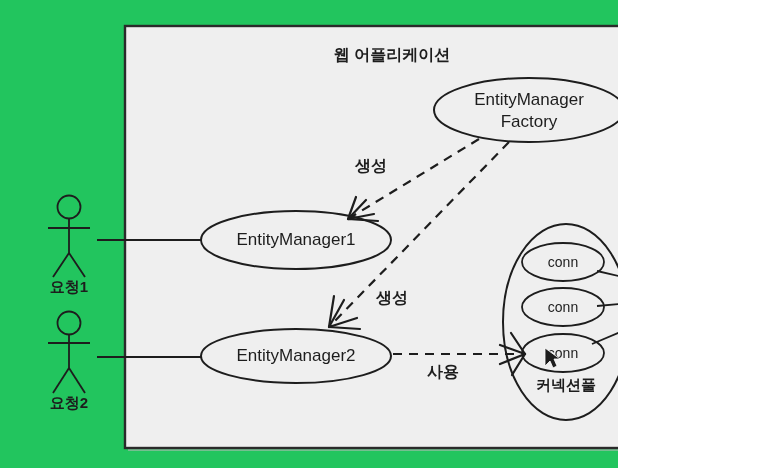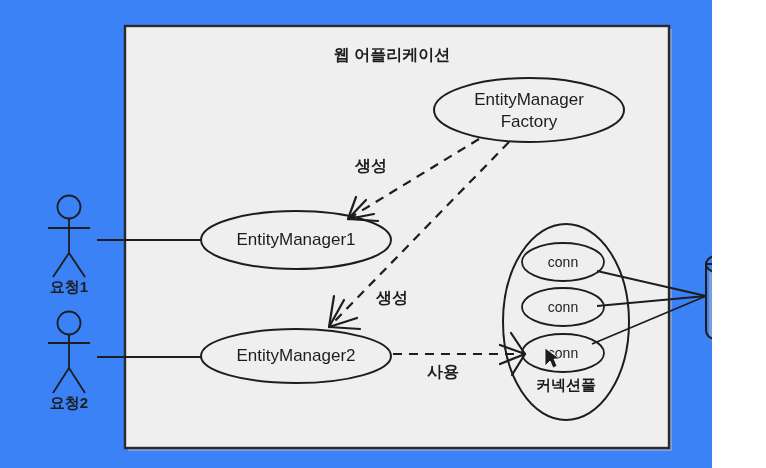--- a/index.html
+++ b/index.html
@@ -2,23 +2,23 @@
 <html><head>
 <meta charset="utf-8">
 <style>
   html, body {
     margin: 0;
     padding: 0;
     background: #ffffff;
   }
   #canvas {
     position: relative;
-    width: 712px;
+    width: 618px;
     height: 468px;
-    background: #3b82f6;
+    background: #22c55e;
     font-family: "Liberation Sans", "DejaVu Sans", sans-serif;
     overflow: hidden;
   }
   #diagram-svg {
     position: absolute;
     left: 0;
     top: 0;
     width: 766px;
     height: 468px;
   }

